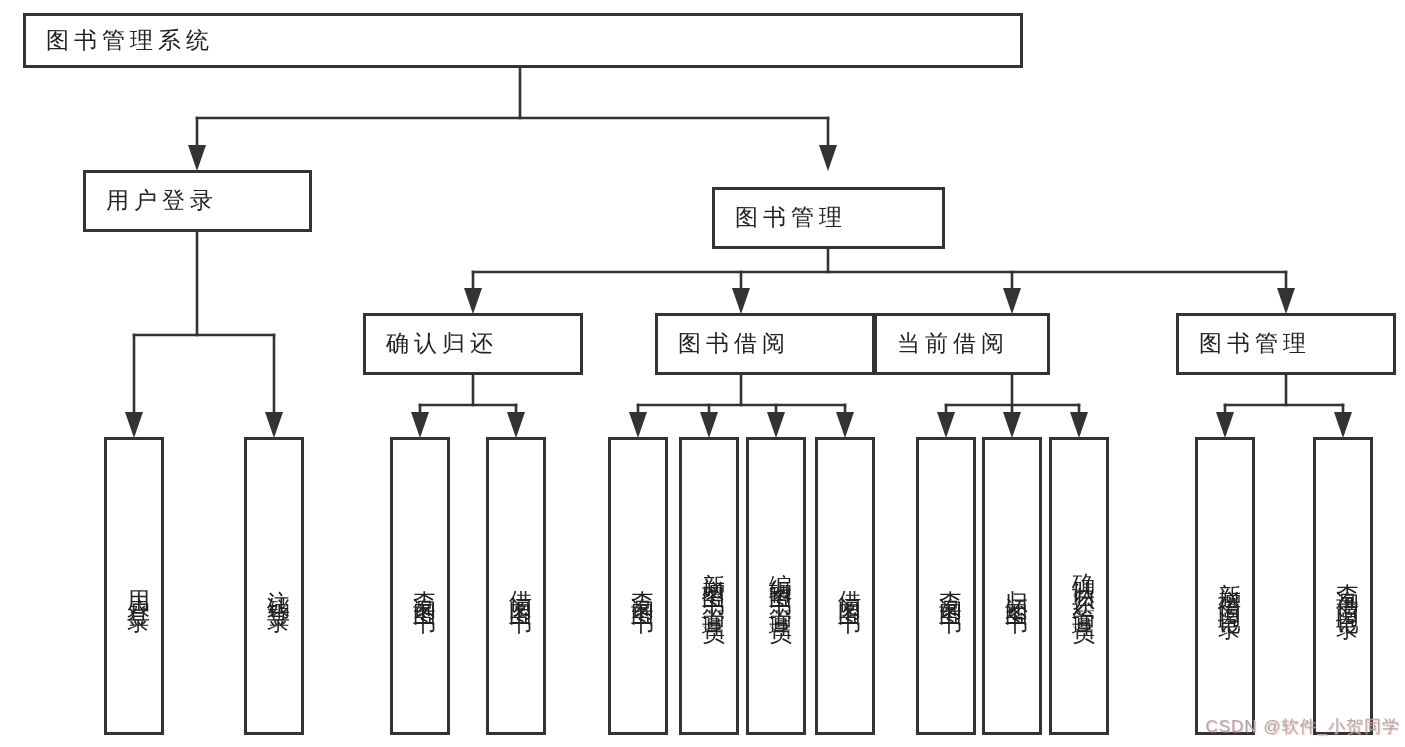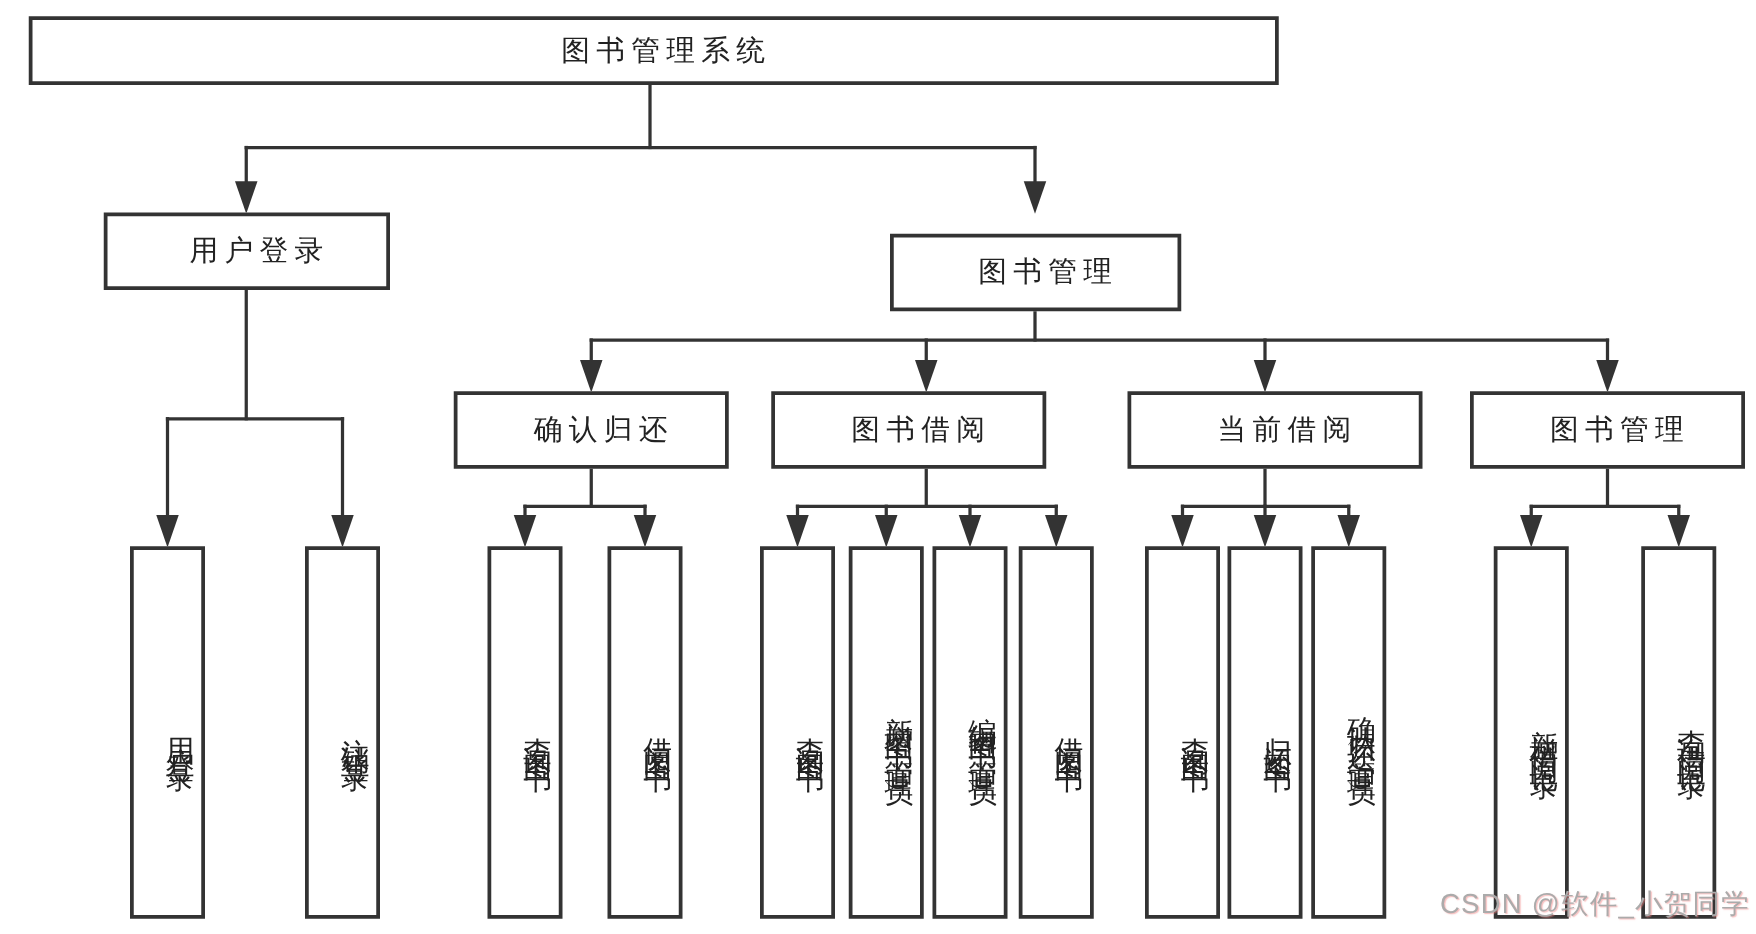--- a/index.html
+++ b/index.html
@@ -7,32 +7,32 @@
   .stage{
     position:relative;width:1405px;height:747px;background:#ffffff;
     font-family:"Liberation Sans","DejaVu Sans",sans-serif;color:#222222;
     overflow:hidden;
   }
   .wires{position:absolute;left:0;top:0;z-index:1;}
   .ln{stroke:#333333;stroke-width:2.6;stroke-linecap:square;}
   .ah{fill:#333333;stroke:none;}
   .box{
     position:absolute;box-sizing:border-box;background:#ffffff;
-    border:3px solid #333333;display:flex;align-items:center;justify-content:center;
+    border:3px solid #333333;display:flex;align-items:center;
     z-index:2;
     padding-left:20px;
   }
   .hbox .lbl{font-size:23px;letter-spacing:5px;white-space:nowrap;line-height:1.2;}
   .vbox .lbl{
     writing-mode:vertical-rl;text-orientation:mixed;
     font-size:23px;letter-spacing:7px;line-height:1;white-space:nowrap;
   }
   .watermark{
     position:absolute;right:5px;bottom:9px;z-index:5;
-    font-size:22px;letter-spacing:1px;color:#ababab;
+    font-size:17px;letter-spacing:1px;color:#ababab;
     text-shadow:1px 1px 1px rgba(240,130,130,0.55);
     white-space:nowrap;
   }
 </style>
 </head>
 <body>
 
 <div class="stage">
 
   <svg class="wires" width="1405" height="747" viewBox="0 0 1405 747">
@@ -118,24 +118,24 @@
   <div class="box hbox" style="left:83px;top:170px;width:229px;height:62px">
     <span class="lbl">用户登录</span>
   </div>
   <div class="box hbox" style="left:712px;top:187px;width:233px;height:62px">
     <span class="lbl">图书管理</span>
   </div>
 
   <div class="box hbox" style="left:363px;top:313px;width:220px;height:62px">
     <span class="lbl">确认归还</span>
   </div>
-  <div class="box hbox" style="left:617px;top:313px;width:220px;height:62px">
+  <div class="box hbox" style="left:655px;top:313px;width:220px;height:62px">
     <span class="lbl">图书借阅</span>
   </div>
-  <div class="box hbox" style="left:902px;top:313px;width:236px;height:62px">
+  <div class="box hbox" style="left:874px;top:313px;width:176px;height:62px">
     <span class="lbl">当前借阅</span>
   </div>
   <div class="box hbox" style="left:1176px;top:313px;width:220px;height:62px">
     <span class="lbl">图书管理</span>
   </div>
 
   <div class="box vbox" style="left:104px;top:437px;width:60px;height:298px">
     <span class="lbl">用户登录</span>
   </div>
   <div class="box vbox" style="left:244px;top:437px;width:60px;height:298px">

